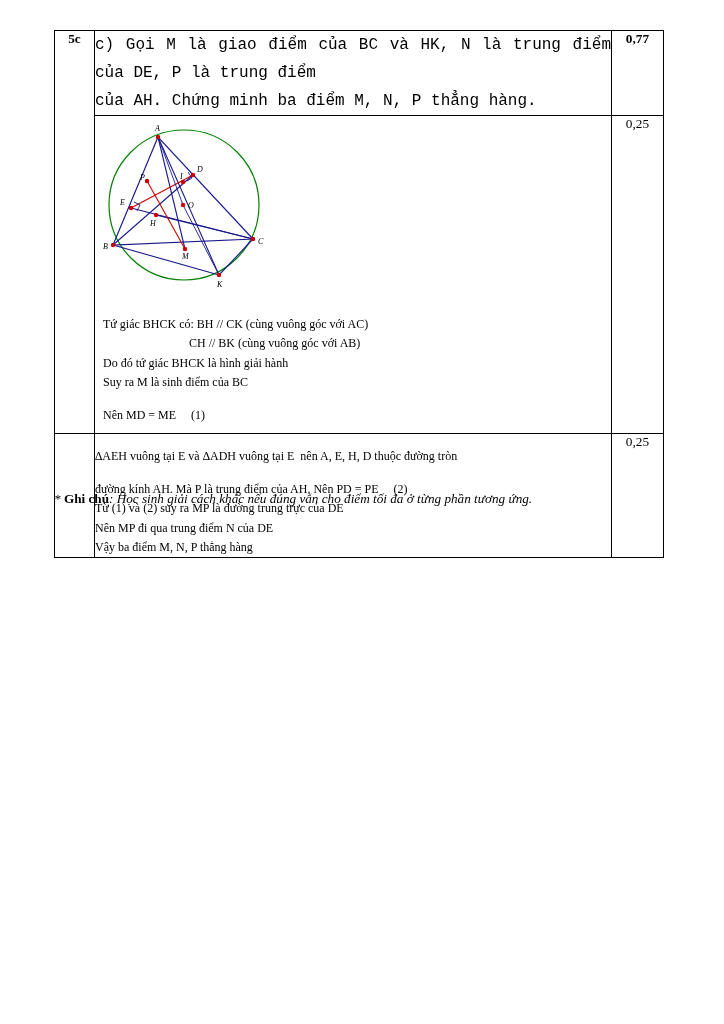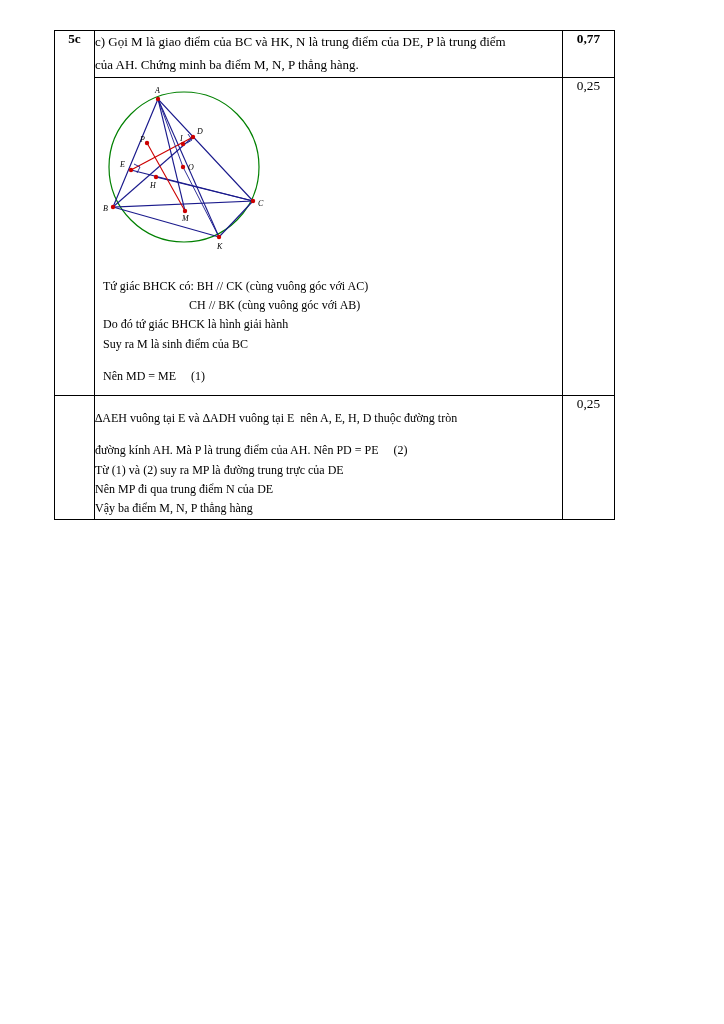--- a/index.html
+++ b/index.html
@@ -18,21 +18,21 @@
     position: absolute;
     left: 0;
     top: 0;
     width: 724px;
     height: 1024px;
   }
   table.answer-table {
     position: absolute;
     left: 54px;
     top: 30px;
-    width: 561px;
+    width: 610px;
     border-collapse: collapse;
     table-layout: fixed;
   }
   table.answer-table td {
     border: 1px solid #000000;
     vertical-align: top;
     padding: 0;
   }
   .col-label { width: 40px; }
   .col-score { width: 52px; }
@@ -47,24 +47,25 @@
     font-weight: bold;
     font-size: 13.3px;
   }
   .score-cell {
     text-align: center;
     vertical-align: middle;
     font-size: 13.3px;
   }
   .score-bold { font-weight: bold; }
   .q-text {
-    font-size: 13px;
+    font-size: 16px;
     line-height: 1.75;
     text-align: justify;
     padding: 6px 9px 7px 9px;
+    font-family: Liberation Mono, monospace;
   }
   .indent-1 { padding-left: 86px; }
   .proof-line { white-space: pre-wrap; margin-top: 13px; }
   .figure-wrap {
     padding: 4px 0 2px 0;
     height: 186px;
     position: relative;
   }
   .note {
     position: absolute;
@@ -173,14 +174,17 @@
           <div>Nên MP đi qua trung điểm N của DE</div>
           <div>Vậy ba điểm M, N, P thẳng hàng</div>
         </td>
         <td class="score-cell">
           <span>0,25</span>
         </td>
       </tr>
     </tbody>
   </table>
 
+  <div class="note">
+    <span>* </span><b>Ghi chú</b><span class="ital">: Học sinh giải cách khác nếu đúng vẫn cho điểm tối đa ở từng phần tương ứng.</span>
+  </div>
 
 </div>
 
 </body></html>

